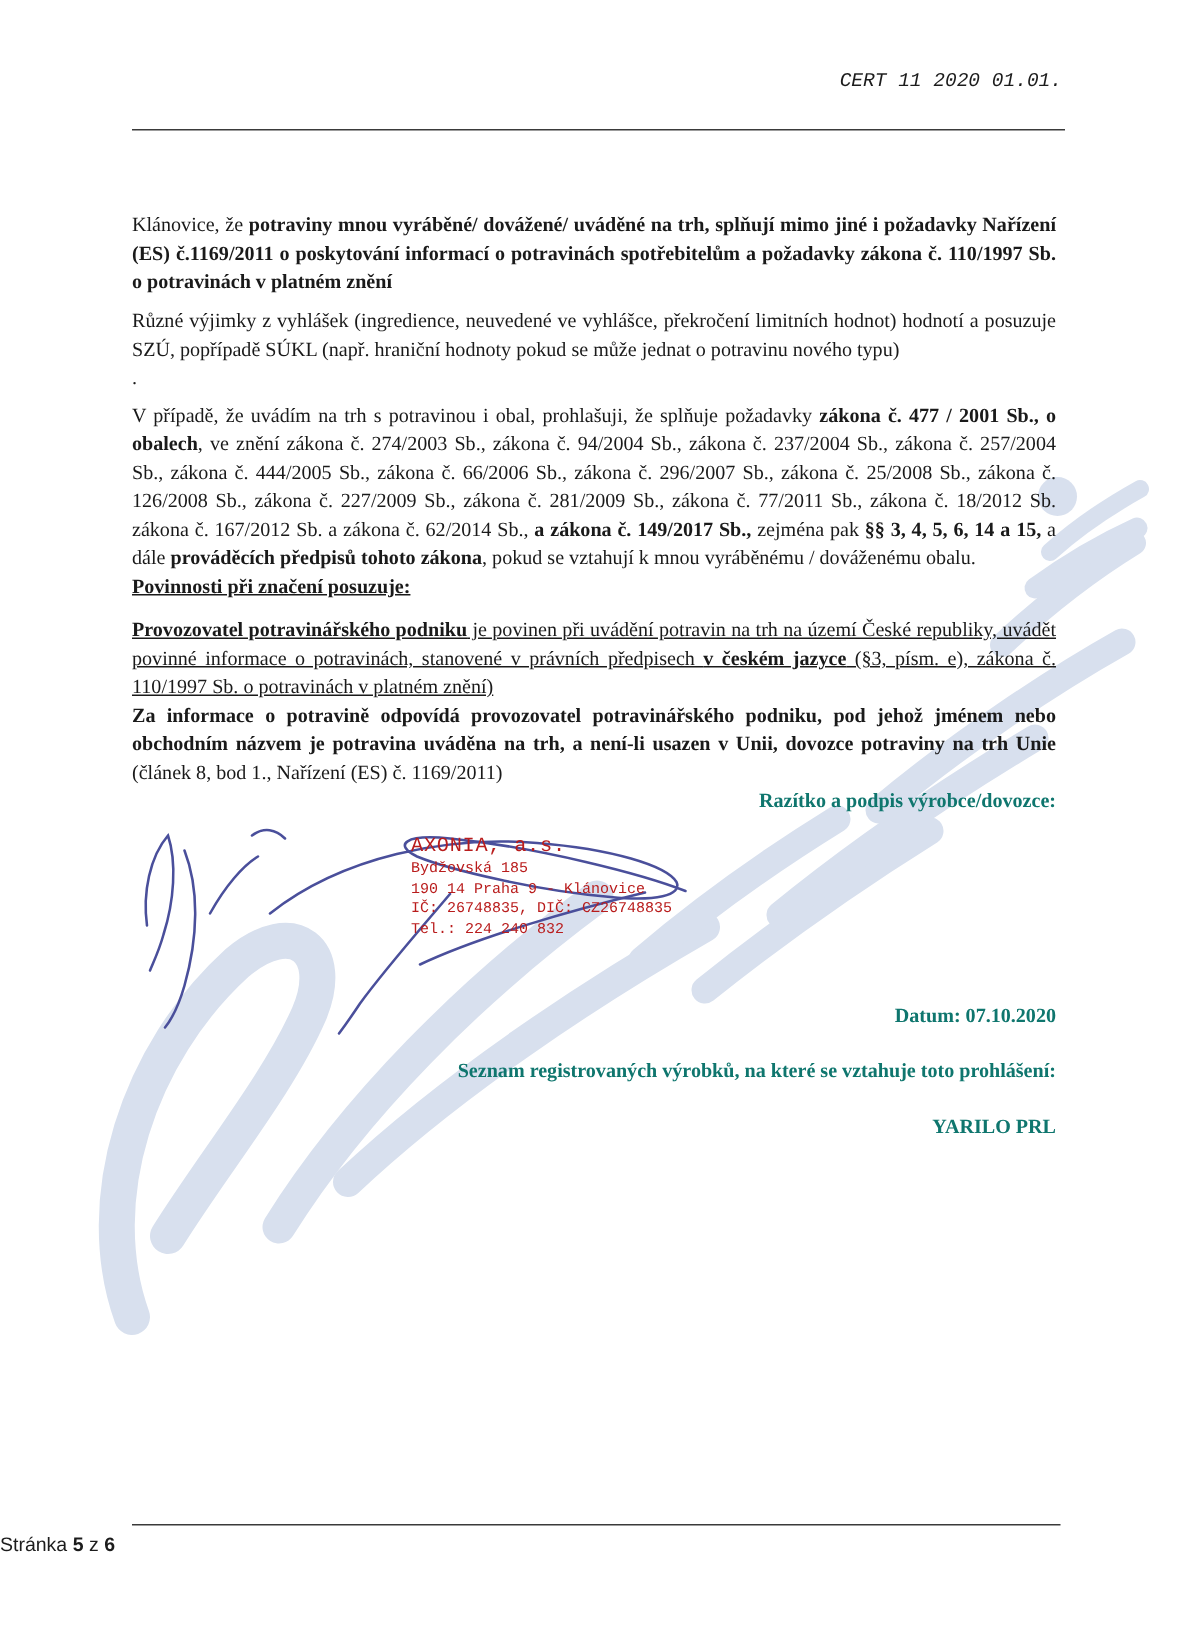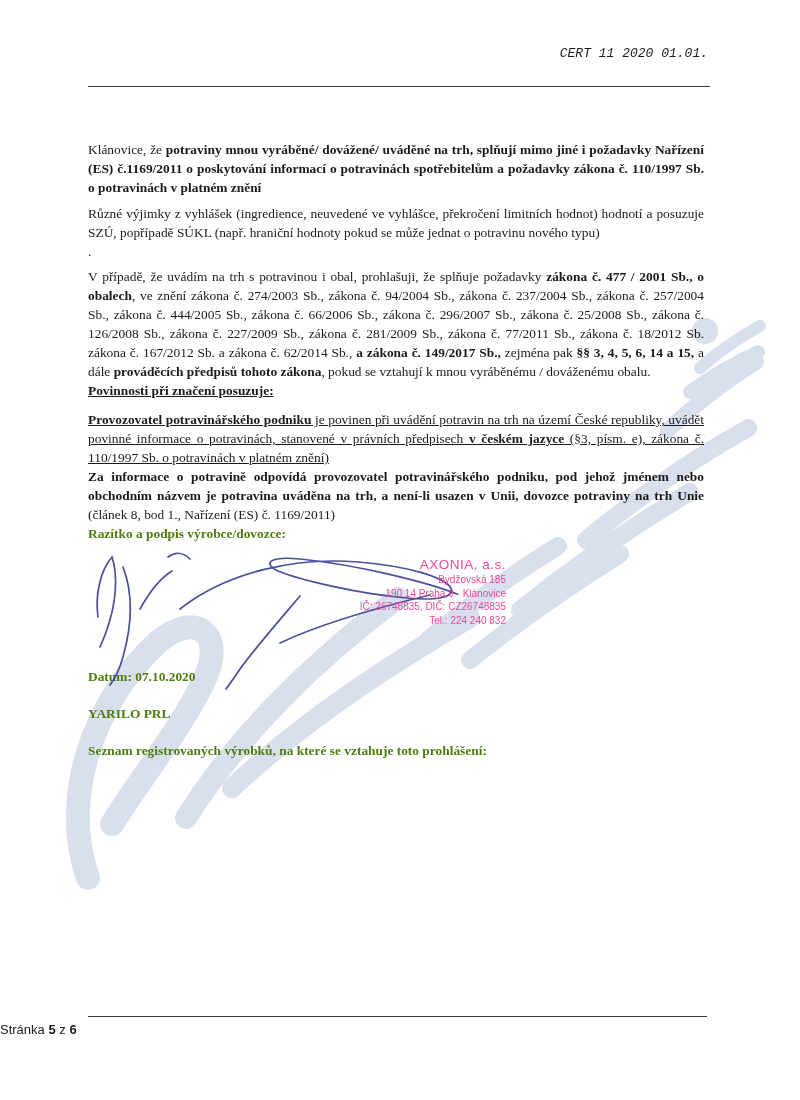--- a/index.html
+++ b/index.html
@@ -18,28 +18,28 @@
   .content{position:absolute;left:88px;top:140px;width:616px;z-index:2;}
   .content p{margin:0;font-size:13.4px;line-height:19px;}
   .just{text-align:justify;}
   .b{font-weight:bold;}
   .mt7{margin-top:7px !important;}
   .mt6{margin-top:6px !important;}
   .sec-head{
     margin:6px 0 0 0;font-size:13.4px;line-height:19px;font-weight:bold;
     text-decoration:underline;
   }
-  .red-head{margin:14px 0 0 0;font-size:14px;line-height:19px;font-weight:bold;color:#4d7c0f;}
+  .red-head{margin:14px 0 0 0;font-size:14px;line-height:19px;font-weight:bold;color:#0f766e;text-align:right;}
   .mt10{margin-top:10px !important;text-decoration:underline;}
   .mt18{margin-top:18px !important;}
   .sig-area{position:relative;height:118px;margin-top:6px;}
   .signature-svg{position:absolute;left:0;top:0;overflow:visible;}
   .stamp{
-    position:absolute;left:186px;top:8px;width:232px;text-align:right;
-    font-family:Liberation Sans, sans-serif;color:#ec4899;
+    position:absolute;left:186px;top:8px;width:232px;text-align:left;
+    font-family:Liberation Mono, monospace;color:#b91c1c;
   }
   .stamp-company{font-size:13.5px;line-height:16px;letter-spacing:0.5px;}
   .stamp-line{font-size:10px;line-height:13.5px;}
   .footer-rule{position:absolute;left:88px;right:93px;top:1016px;border-top:1.2px solid #3a3a3a;z-index:2;}
   .footer-text{
     position:absolute;left:0;width:800px;top:1022px;z-index:2;
     font-family:"Liberation Sans", sans-serif;font-size:13px;color:#1c1c1c;
   }
 </style>
 </head>
@@ -103,23 +103,23 @@
         <div class="stamp-company">AXONIA, a.s.</div>
         <div class="stamp-line">Bydžovská 185</div>
         <div class="stamp-line">190 14  Praha 9 - Klánovice</div>
         <div class="stamp-line">IČ: 26748835, DIČ: CZ26748835</div>
         <div class="stamp-line">Tel.: 224 240 832</div>
       </div>
     </div>
 
     <p class="red-head">Datum: 07.10.2020</p>
 
+    <p class="red-head mt18">Seznam registrovaných výrobků, na které se vztahuje toto prohlášení:</p>
+
     <p class="red-head mt18">YARILO PRL</p>
-
-    <p class="red-head mt18">Seznam registrovaných výrobků, na které se vztahuje toto prohlášení:</p>
 
   </div>
 
   <div class="footer-rule"></div>
   <div class="footer-text">
     <span>Stránka</span>
     <span class="b">5</span>
     <span>z</span>
     <span class="b">6</span>
   </div>

